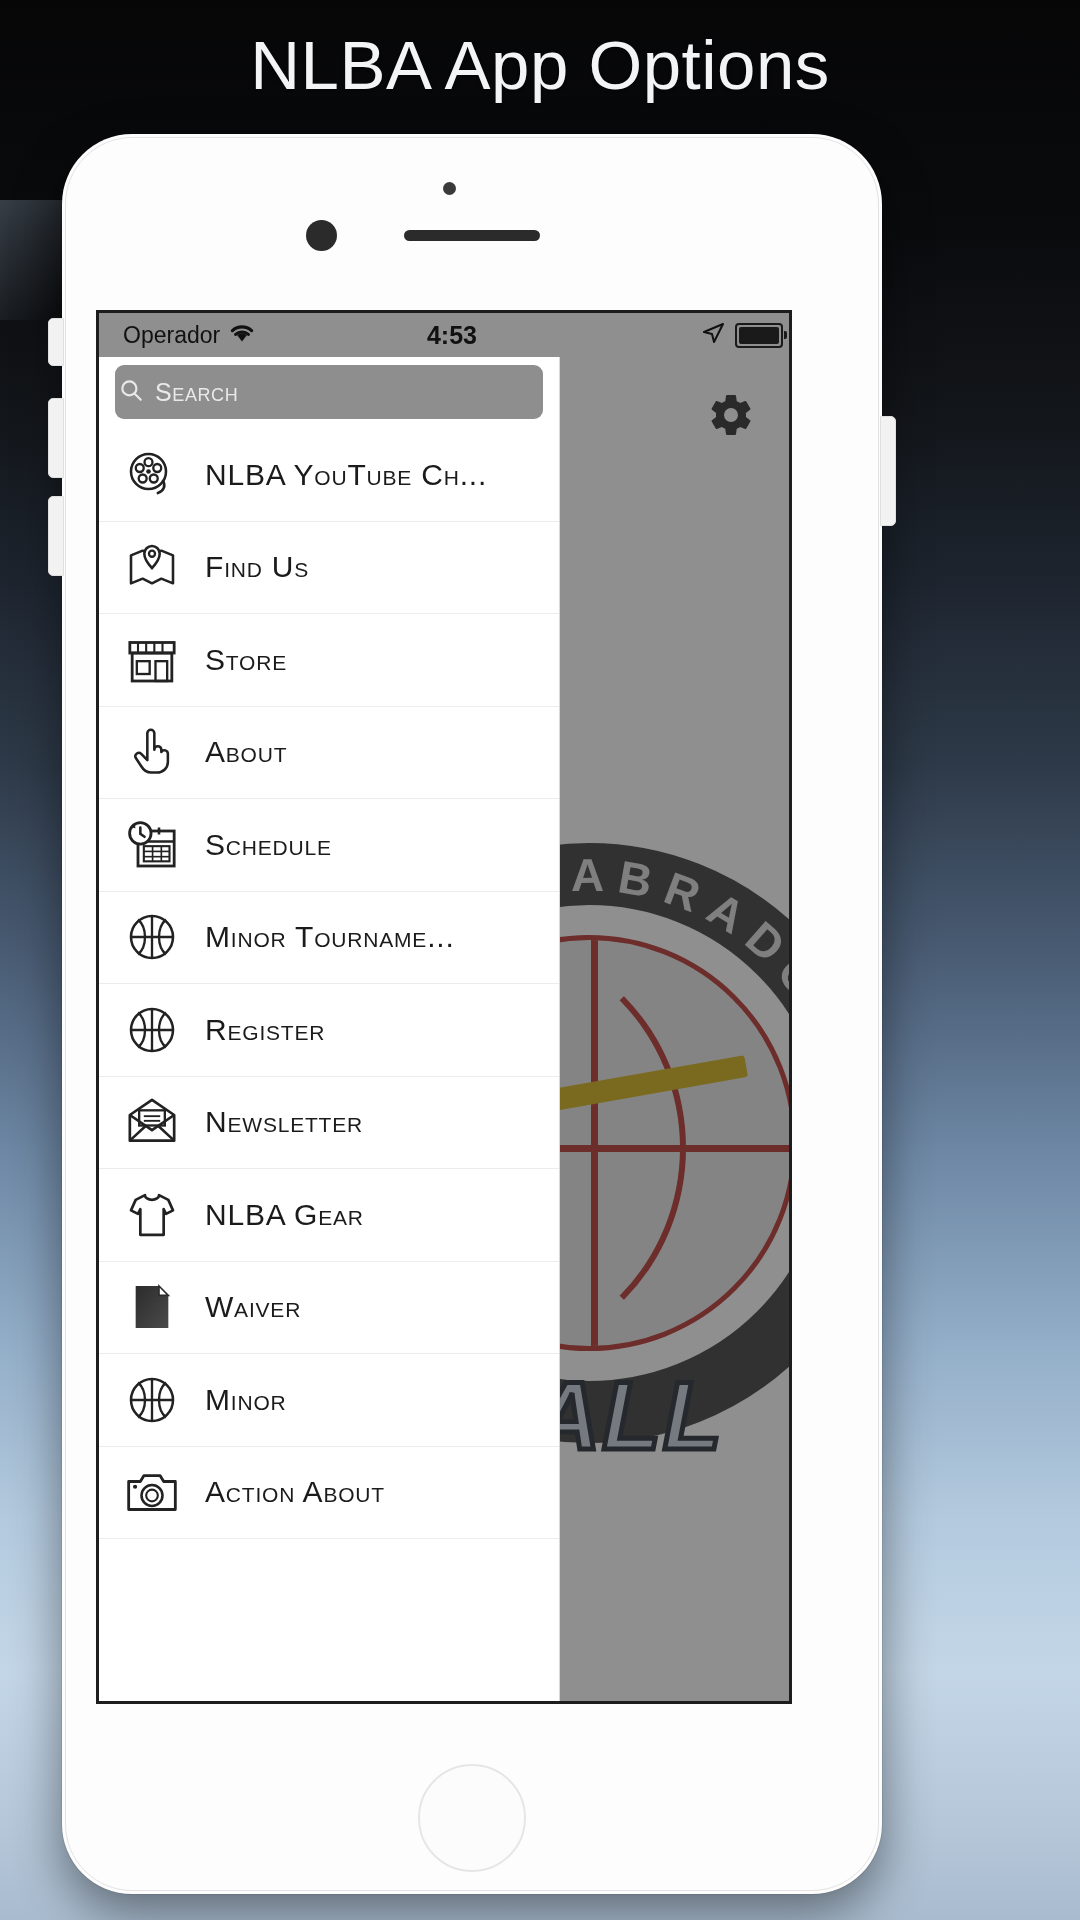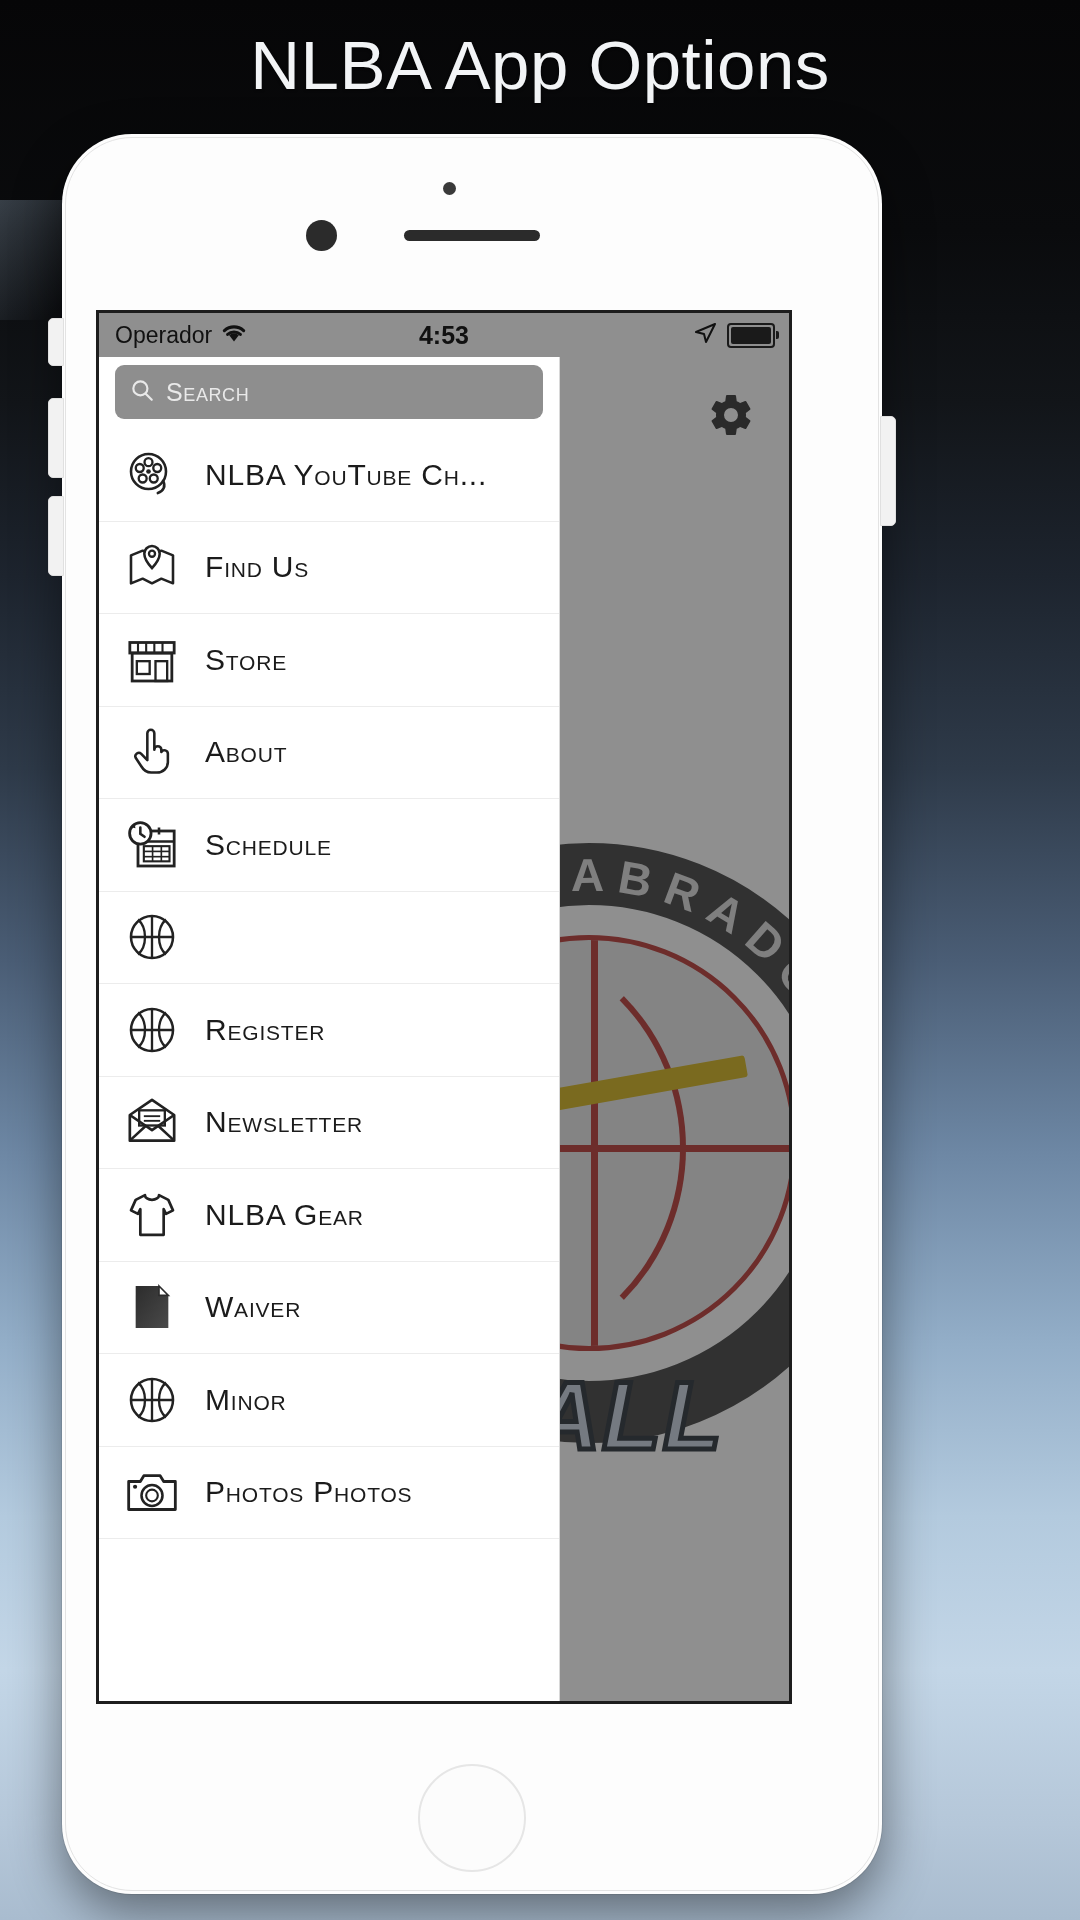--- a/index.html
+++ b/index.html
@@ -109,21 +109,21 @@
     -webkit-text-stroke:5px #232a33;
     font-family:"Liberation Sans",sans-serif;
   }
 
   .dim-overlay{
     position:absolute;inset:0;background:rgba(40,40,40,.52);
   }
 
   
   .statusbar{
-    position:absolute;left:0;top:0;width:690px;height:44px;
+    position:absolute;left:8px;top:0;width:690px;height:44px;
     display:flex;align-items:center;z-index:6;
   }
   .sb-left{
     display:flex;align-items:center;gap:9px;padding-left:16px;
     font-size:23px;font-weight:400;color:#111;
   }
   .sb-center{
     position:absolute;left:0;top:0;width:690px;height:44px;
     display:flex;align-items:center;justify-content:center;
     font-size:25px;font-weight:700;color:#111;
@@ -140,21 +140,21 @@
   .batt i{position:absolute;inset:2px;background:#1a1a1a;border-radius:2px;display:block;}
 
   
   .drawer{
     position:absolute;left:0;top:44px;width:460px;height:1344px;background:#fff;
     z-index:5;border-right:1px solid #d8d8d8;overflow:hidden;
   }
   .search-row{padding:8px 16px 10px 16px;}
   .search-box{
     height:54px;background:#8e8e8e;border-radius:9px;display:flex;align-items:center;
-    padding:0 14px;gap:11px;
+    padding:0 3px;gap:11px;
   }
   .search-ph{
     color:#e9e9e9;font-size:25px;font-variant:small-caps;letter-spacing:.6px;
   }
   .menu{list-style:none;margin:0;padding:0;}
   .menu-item{
     height:92.5px;display:flex;align-items:center;padding:0 14px 0 22px;
     border-bottom:1px solid #ececec;box-sizing:border-box;gap:22px;
   }
   .menu-item:first-child{border-top:none;}
@@ -341,20 +341,21 @@
           <li class="menu-item">
             <span class="mi-icon">
               <svg width="56" height="56" viewBox="0 0 48 48">
                 <circle cx="24" cy="24" r="18" fill="none" stroke="#222" stroke-width="2.2"></circle>
                 <line x1="6" y1="24" x2="42" y2="24" stroke="#222" stroke-width="2"></line>
                 <line x1="24" y1="6" x2="24" y2="42" stroke="#222" stroke-width="2"></line>
                 <path d="M12 9 C20 16 20 32 12 39" fill="none" stroke="#222" stroke-width="2"></path>
                 <path d="M36 9 C28 16 28 32 36 39" fill="none" stroke="#222" stroke-width="2"></path>
               </svg>
             </span>
+            <span class="mi-label">Minor Tourname...</span>
           </li>
 
           <li class="menu-item">
             <span class="mi-icon">
               <svg width="56" height="56" viewBox="0 0 48 48">
                 <circle cx="24" cy="24" r="18" fill="none" stroke="#222" stroke-width="2.2"></circle>
                 <line x1="6" y1="24" x2="42" y2="24" stroke="#222" stroke-width="2"></line>
                 <line x1="24" y1="6" x2="24" y2="42" stroke="#222" stroke-width="2"></line>
                 <path d="M12 9 C20 16 20 32 12 39" fill="none" stroke="#222" stroke-width="2"></path>
                 <path d="M36 9 C28 16 28 32 36 39" fill="none" stroke="#222" stroke-width="2"></path>
@@ -418,21 +419,21 @@
 
           <li class="menu-item">
             <span class="mi-icon">
               <svg width="56" height="56" viewBox="0 0 48 48">
                 <path d="M4 15 H14 L17 10 H31 L34 15 H44 V39 H4 Z" fill="none" stroke="#222" stroke-width="2.4" stroke-linejoin="round"></path>
                 <circle cx="24" cy="27" r="9" fill="none" stroke="#222" stroke-width="2.2"></circle>
                 <circle cx="24" cy="27" r="5" fill="none" stroke="#222" stroke-width="1.8"></circle>
                 <circle cx="9.5" cy="19.5" r="1.8" fill="#222"></circle>
               </svg>
             </span>
-            <span class="mi-label">Photos Photos</span>
+            <span class="mi-label">Action About</span>
           </li>
 
         </ul>
       </div>
 
     </div>
   </div>
 
   <div class="home-btn"></div>
 </div>

